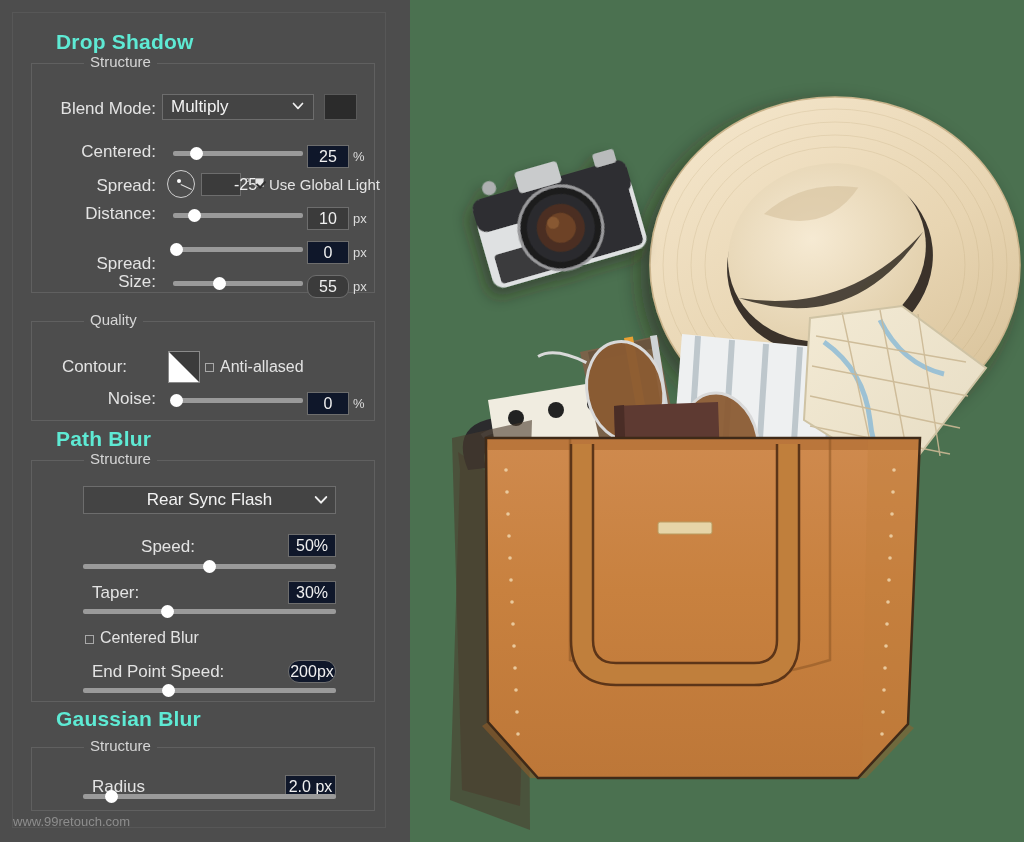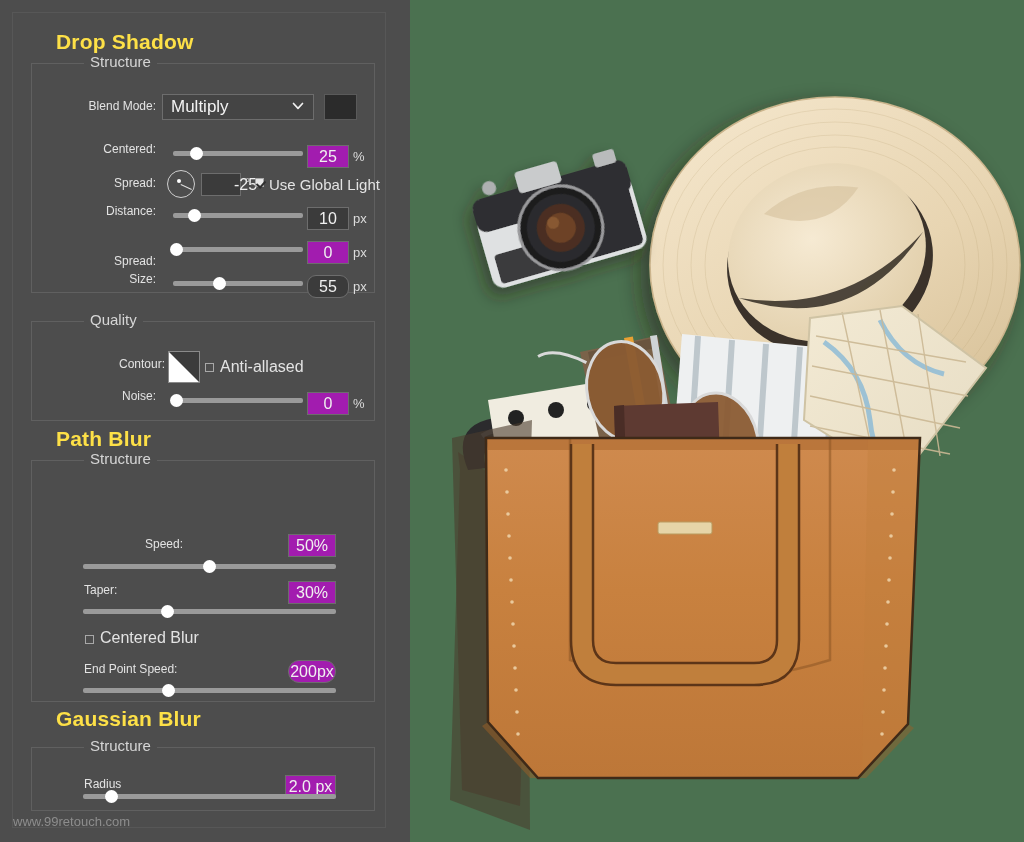--- a/index.html
+++ b/index.html
@@ -17,21 +17,21 @@
     background: #4d4d4d;
   }
   #panel-inner {
     position: absolute; left: 12px; top: 12px; width: 374px; height: 816px;
     border: 1px solid #575757;
     background: #4d4d4d;
   }
 
   .section-title {
     position: absolute;
-    color: #fde047;
+    color: #5eead4;
     font-size: 21px;
     font-weight: bold;
     letter-spacing: .2px;
   }
 
   .group {
     position: absolute;
     border: 1px solid #606060;
     background: transparent;
   }
@@ -40,31 +40,32 @@
     top: -11px; left: 52px;
     background: #4d4d4d;
     padding: 0 6px;
     color: #d6d6d6;
     font-size: 15px;
   }
 
   .lbl {
     position: absolute;
     color: #e3e3e3;
-    font-size: 12px;
+    font-size: 17px;
     text-align: right;
     white-space: nowrap;
+    padding-left: 8px;
   }
   .lbl-l { text-align: left; }
 
   
   .numbox {
     position: absolute;
     border: 1px solid #6d6d6d;
-    background: #a21caf;
+    background: #0f172a;
     color: #f0f0f0;
     font-size: 16px;
     text-align: center;
     line-height: 21px;
     height: 23px;
   }
   .numbox.dark { background:#3b3b3b; }
   .unit {
     position: absolute;
     color: #dcdcdc;
@@ -236,37 +237,45 @@
       <div class="lbl" style="left:20px; top:259px; width:123px;">Size:</div>
       <div class="track" style="left:160px; top:268px; width:130px;"></div>
       <div class="thumb" style="left:200px; top:264px;"></div>
       <div class="numbox dark" style="left:294px; top:262px; width:42px;border-radius:9px;">55</div>
       <div class="unit" style="left:340px; top:266px;">px</div>
 
       <div class="group" style="left:18px; top:308px; width:344px; height:100px;">
         <span class="group-legend">Quality</span>
       </div>
 
-      <div class="lbl" style="left:29px; top:344px; width:123px;">Contour:</div>
+      <div class="lbl" style="left:16px; top:344px; width:123px;text-align:center;">Contour:</div>
       <div class="contour" style="left:155px; top:338px; width:32px; height:32px;"></div>
       <div class="cbx small" style="left:192px; top:350px;"></div>
       <div class="cbx-label" style="left:207px; top:345px; font-size:16px;">Anti-allased</div>
 
       <div class="lbl" style="left:20px; top:376px; width:123px;">Noise:</div>
       <div class="track" style="left:160px; top:385px; width:130px;"></div>
       <div class="thumb" style="left:157px; top:381px;"></div>
       <div class="numbox" style="left:294px; top:379px; width:42px;">0</div>
       <div class="unit" style="left:340px; top:383px;">%</div>
 
       <div class="section-title" style="left:43px; top:414px;">Path Blur</div>
 
       <div class="group" style="left:18px; top:447px; width:344px; height:242px;">
         <span class="group-legend">Structure</span>
       </div>
 
+      <div class="combo centered" style="left:70px; top:473px; width:253px; height:28px; line-height:26px;">
+        <span class="ctext">Rear Sync Flash</span>
+        <span class="chev">
+          <svg width="14" height="14" viewBox="0 0 12 12">
+              <path d="M1.5 3.5 L6 8.3 L10.5 3.5" fill="none" stroke="#f0f0f0" stroke-width="1.7" stroke-linecap="round" stroke-linejoin="round"></path>
+            </svg>
+        </span>
+      </div>
 
       <div class="lbl lbl-l" style="left:71px; top:524px; width:160px;text-align:center;">Speed:</div>
       <div class="numbox" style="left:275px; top:521px; width:48px;">50%</div>
       <div class="track" style="left:70px; top:551px; width:253px;"></div>
       <div class="thumb" style="left:190px; top:547px;"></div>
 
       <div class="lbl lbl-l" style="left:71px; top:570px; width:160px;">Taper:</div>
       <div class="numbox" style="left:275px; top:568px; width:48px;">30%</div>
       <div class="track" style="left:70px; top:596px; width:253px;"></div>
       <div class="thumb" style="left:148px; top:592px;"></div>

